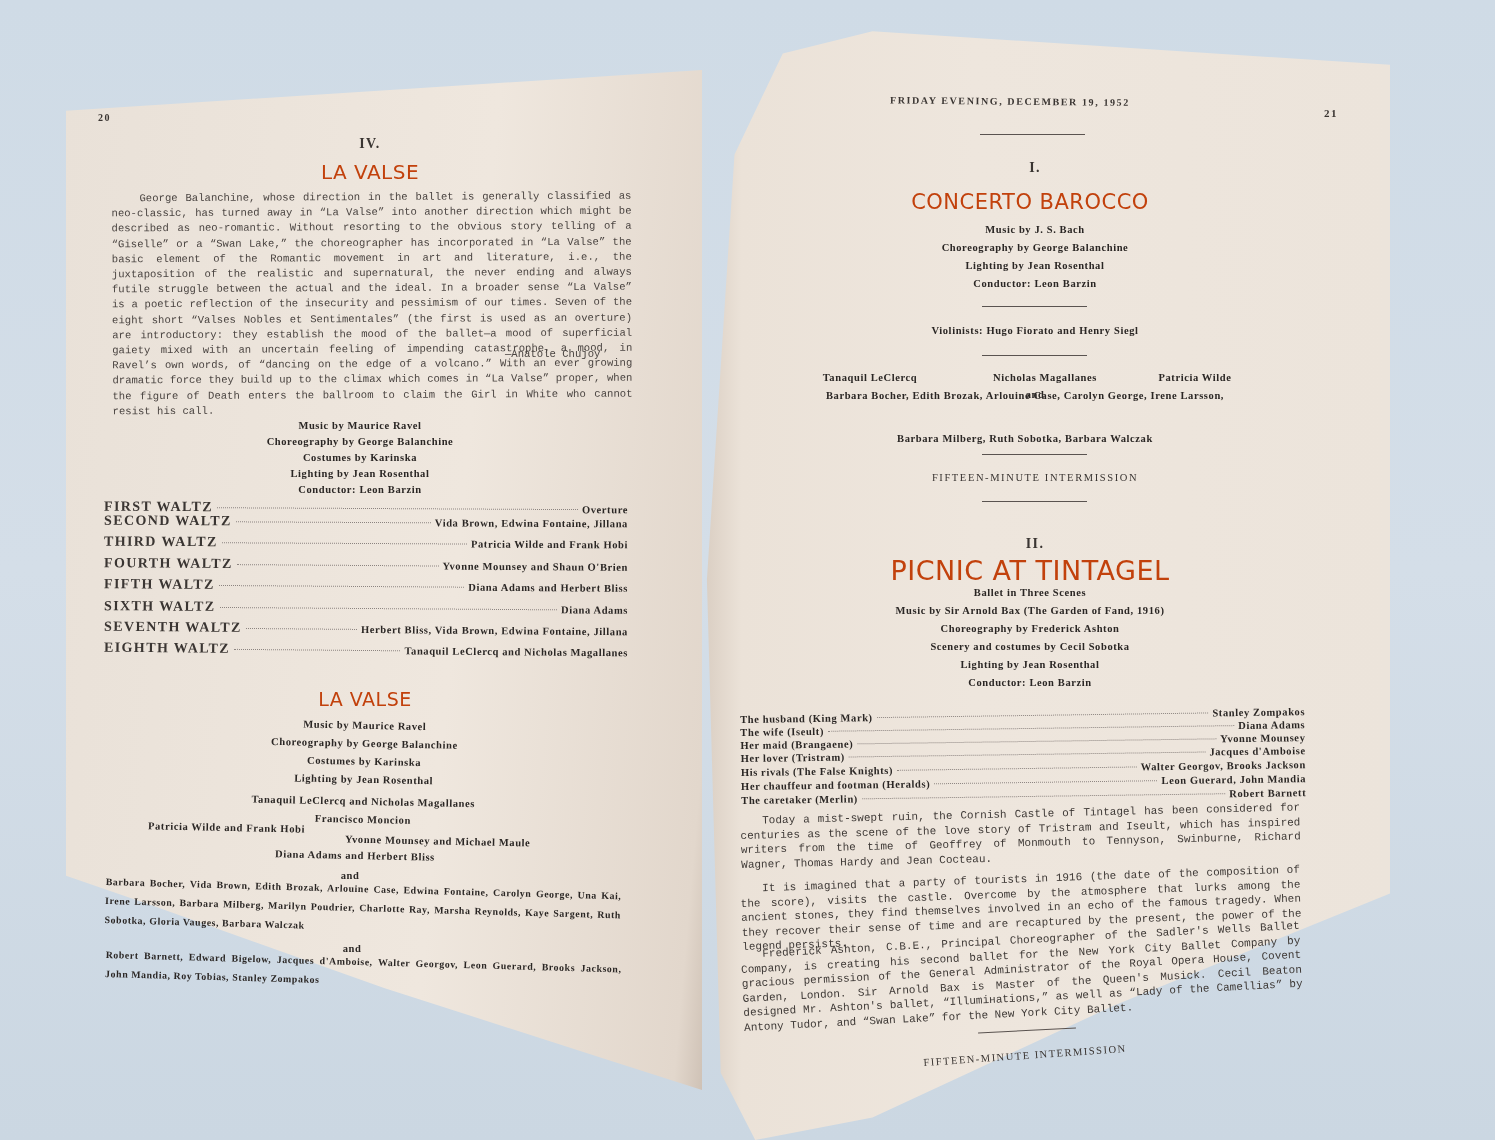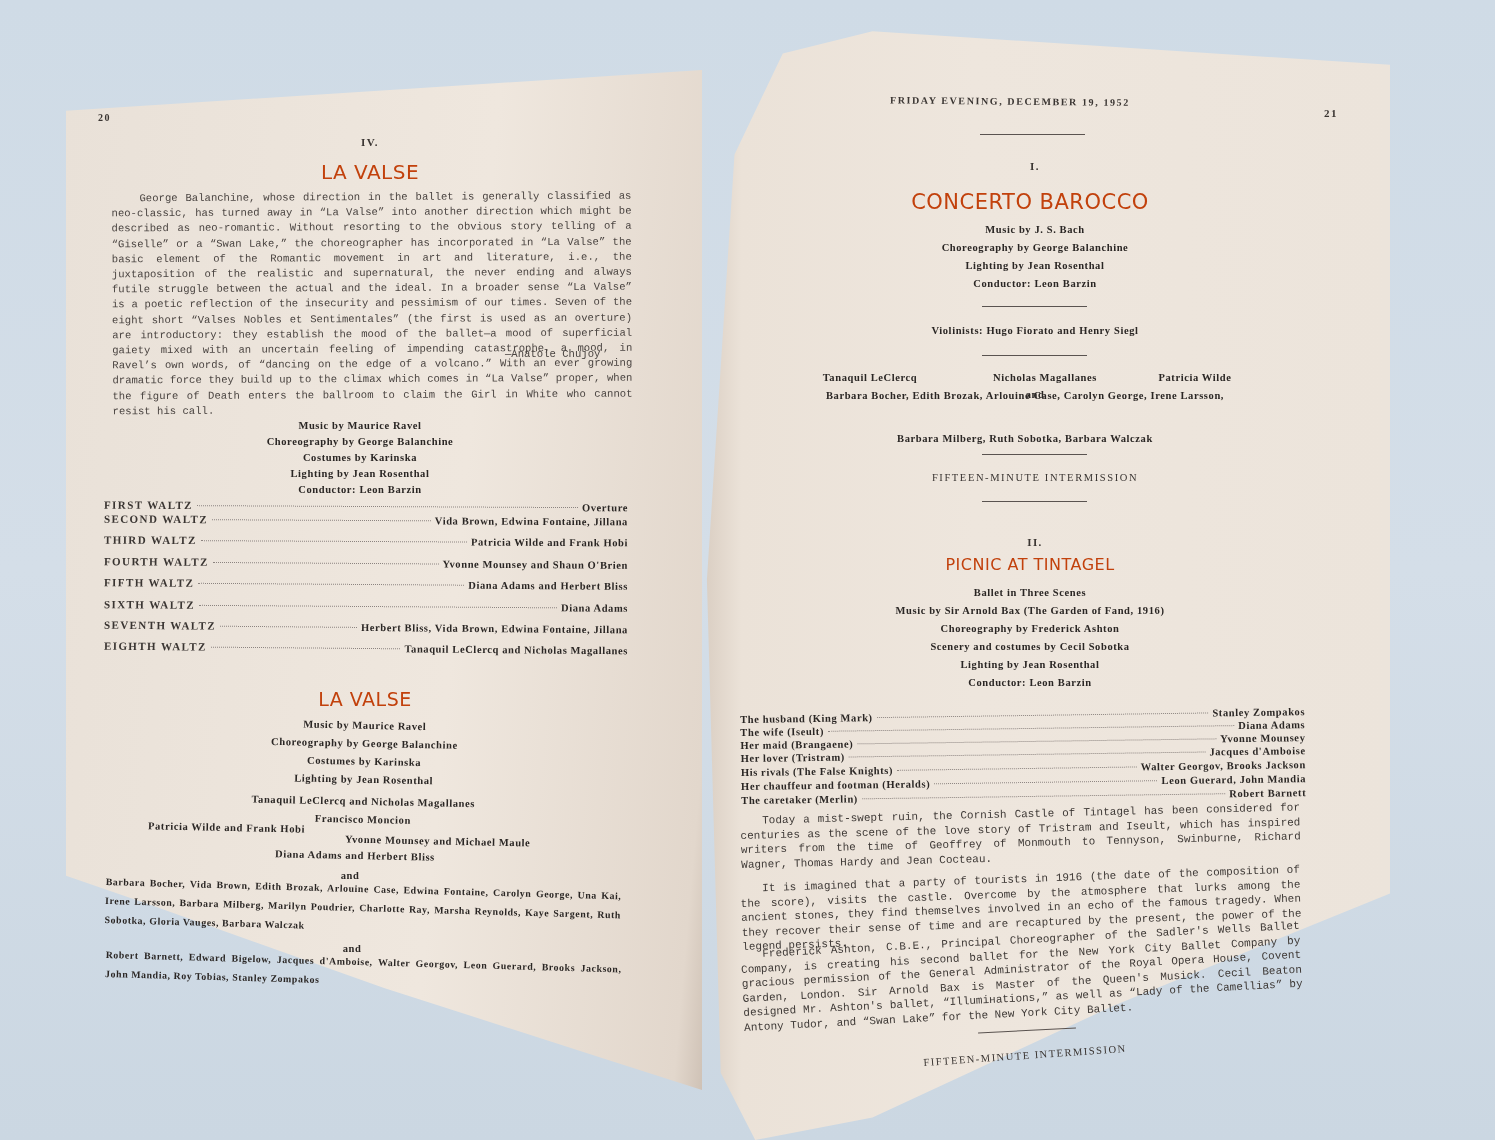--- a/index.html
+++ b/index.html
@@ -32,21 +32,21 @@
   }
   .credit {
     font-family:"Liberation Serif", serif; font-weight:bold; font-size:10.5px;
     letter-spacing:0.6px; text-align:center; color:#2a2624;
   }
   .body-text {
     font-family:"Liberation Mono", monospace; font-size:10.6px; line-height:15.2px;
     color:#4a4441; text-align:justify;
   }
   .caps {
-    font-family:"Liberation Serif", serif; font-weight:bold; font-size:11px;
+    font-family:"Liberation Serif", serif; font-weight:bold; font-size:14px;
     letter-spacing:1.4px; color:#3a3532;
   }
   .rule { position:absolute; height:1px; background:#5a5350; }
   .dotrow { position:absolute; display:flex; align-items:baseline; }
   .dotrow .lbl { white-space:nowrap; }
   .dotrow .dots { flex:1; border-bottom:1px dotted #8c8480; margin:0 4px; transform:translateY(-3px); }
   .dotrow .val { white-space:nowrap; font-family:"Liberation Serif", serif; font-weight:bold; font-size:10.5px; letter-spacing:0.6px; }
   .center { text-align:center; }
 </style>
 </head>
@@ -151,21 +151,21 @@
   <div class="abs credit" style="left:970px;top:372px;width:150px;">Nicholas Magallanes</div>
   <div class="abs credit" style="left:1140px;top:372px;width:110px;">Patricia Wilde</div>
   <div class="abs credit" style="left:1005px;top:389px;width:60px;">and</div>
   <div class="abs credit" style="left:760px;top:390px;width:530px;">Barbara Bocher, Edith Brozak, Arlouine Case, Carolyn George, Irene Larsson,</div>
   <div class="abs credit" style="left:840px;top:421px;width:370px;margin-top:12px;">Barbara Milberg, Ruth Sobotka, Barbara Walczak</div>
   <div class="rule" style="left:982px;top:454px;width:105px;"></div>
   <div class="abs caps center" style="left:890px;top:472px;width:290px;font-weight:normal;font-size:10.5px;letter-spacing:1.6px;">FIFTEEN-MINUTE INTERMISSION</div>
   <div class="rule" style="left:982px;top:501px;width:105px;"></div>
 
   <div class="abs caps center" style="left:1005px;top:536px;width:60px;">II.</div>
-  <div class="abs sans-title" style="left:880px;top:555px;width:300px;font-size:16px;">PICNIC AT TINTAGEL</div>
+  <div class="abs sans-title" style="left:880px;top:555px;width:300px;font-size:27px;">PICNIC AT TINTAGEL</div>
   <div class="abs" style="left:820px;top:587px;width:420px;">
     <div class="credit" style="height:18px;">Ballet in Three Scenes</div>
     <div class="credit" style="height:18px;">Music by Sir Arnold Bax (The Garden of Fand, 1916)</div>
     <div class="credit" style="height:18px;">Choreography by Frederick Ashton</div>
     <div class="credit" style="height:18px;">Scenery and costumes by Cecil Sobotka</div>
     <div class="credit" style="height:18px;">Lighting by Jean Rosenthal</div>
     <div class="credit" style="height:18px;">Conductor: Leon Barzin</div>
   </div>
 
   <div class="abs" style="left:740px;top:710px;width:565px;transform:rotate(-0.8deg);transform-origin:left top;">

